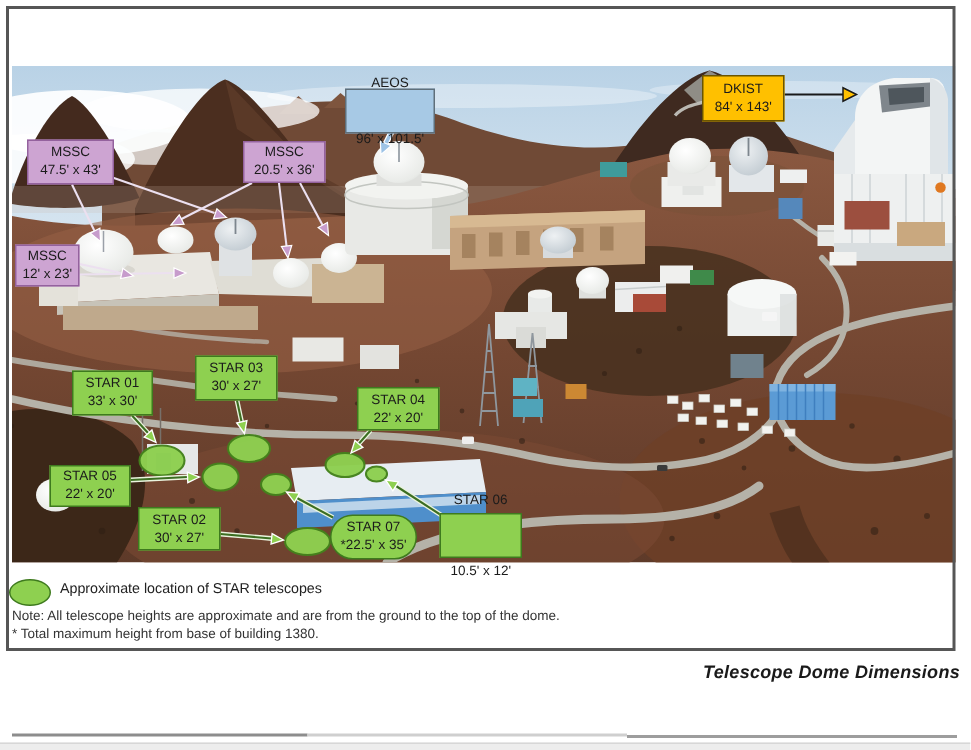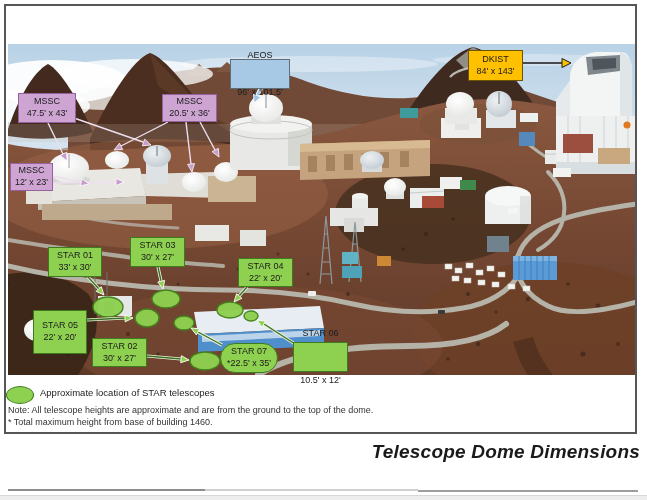--- a/index.html
+++ b/index.html
@@ -32,21 +32,21 @@
     position:absolute;left:6px;top:386px;width:28px;height:18px;z-index:3;
     background:#8ed050;border:1.5px solid #3e7a1e;border-radius:50%;box-sizing:border-box;
   }
   .legend-text{
     position:absolute;left:40px;top:387px;z-index:3;font-size:9.5px;color:#222;
   }
   .note1{position:absolute;left:8px;top:405px;z-index:3;font-size:9px;color:#333;}
   .note2{position:absolute;left:8px;top:417px;z-index:3;font-size:9px;color:#333;}
   .caption{
     position:absolute;right:7px;top:441px;z-index:3;
-    font-size:19px;font-weight:bold;font-style:italic;color:#1a1a1a;letter-spacing:.2px;
+    font-size:12px;font-weight:bold;font-style:italic;color:#1a1a1a;letter-spacing:.2px;
   }
   .hr-a{position:absolute;left:8px;top:489px;width:197px;height:2px;background:#8d8d8d;z-index:3;}
   .hr-b{position:absolute;left:205px;top:489px;width:213px;height:2px;background:#cfcfcf;z-index:3;}
   .hr-c{position:absolute;left:418px;top:490px;width:220px;height:2px;background:#9d9d9d;z-index:3;}
   .bottom-strip{position:absolute;left:0;top:495px;width:647px;height:5px;background:#ededed;border-top:1px solid #d7d7d7;z-index:3;}
 </style>
 </head>
 <body>
 
 <svg class="photo" viewBox="0 0 629 331" preserveAspectRatio="none">
@@ -380,39 +380,39 @@
   <span>33' x 30'</span>
 </div>
 <div class="lbl lbl-green" style="left:130px;top:237px;width:55px;height:30px;">
   <span>STAR 03</span>
   <span>30' x 27'</span>
 </div>
 <div class="lbl lbl-green" style="left:238px;top:258px;width:55px;height:29px;">
   <span>STAR 04</span>
   <span>22' x 20'</span>
 </div>
-<div class="lbl lbl-green" style="left:33px;top:310px;width:54px;height:44px;">
+<div class="lbl lbl-green" style="left:33px;top:310px;width:54px;height:28px;">
   <span>STAR 05</span>
   <span>22' x 20'</span>
 </div>
 <div class="lbl lbl-green" style="left:92px;top:338px;width:55px;height:29px;">
   <span>STAR 02</span>
   <span>30' x 27'</span>
 </div>
 <div class="lbl lbl-green" style="left:220px;top:343px;width:58px;height:30px;border-radius:15px;">
   <span>STAR 07</span>
   <span>*22.5' x 35'</span>
 </div>
 <div class="lbl lbl-green" style="left:293px;top:342px;width:55px;height:30px;gap:35px;">
   <span>STAR 06</span>
   <span>10.5' x 12'</span>
 </div>
 
 <div class="legend-ellipse"></div>
 <div class="legend-text">Approximate location of STAR telescopes</div>
 <div class="note1">Note: All telescope heights are approximate and are from the ground to the top of the dome.</div>
-<div class="note2">* Total maximum height from base of building 1460.</div>
+<div class="note2">* Total maximum height from base of building 1380.</div>
 <div class="frame"></div>
 <div class="caption">Telescope Dome Dimensions</div>
 <div class="hr-a"></div>
 <div class="hr-b"></div>
 <div class="hr-c"></div>
 <div class="bottom-strip"></div>
 
 </body></html>

